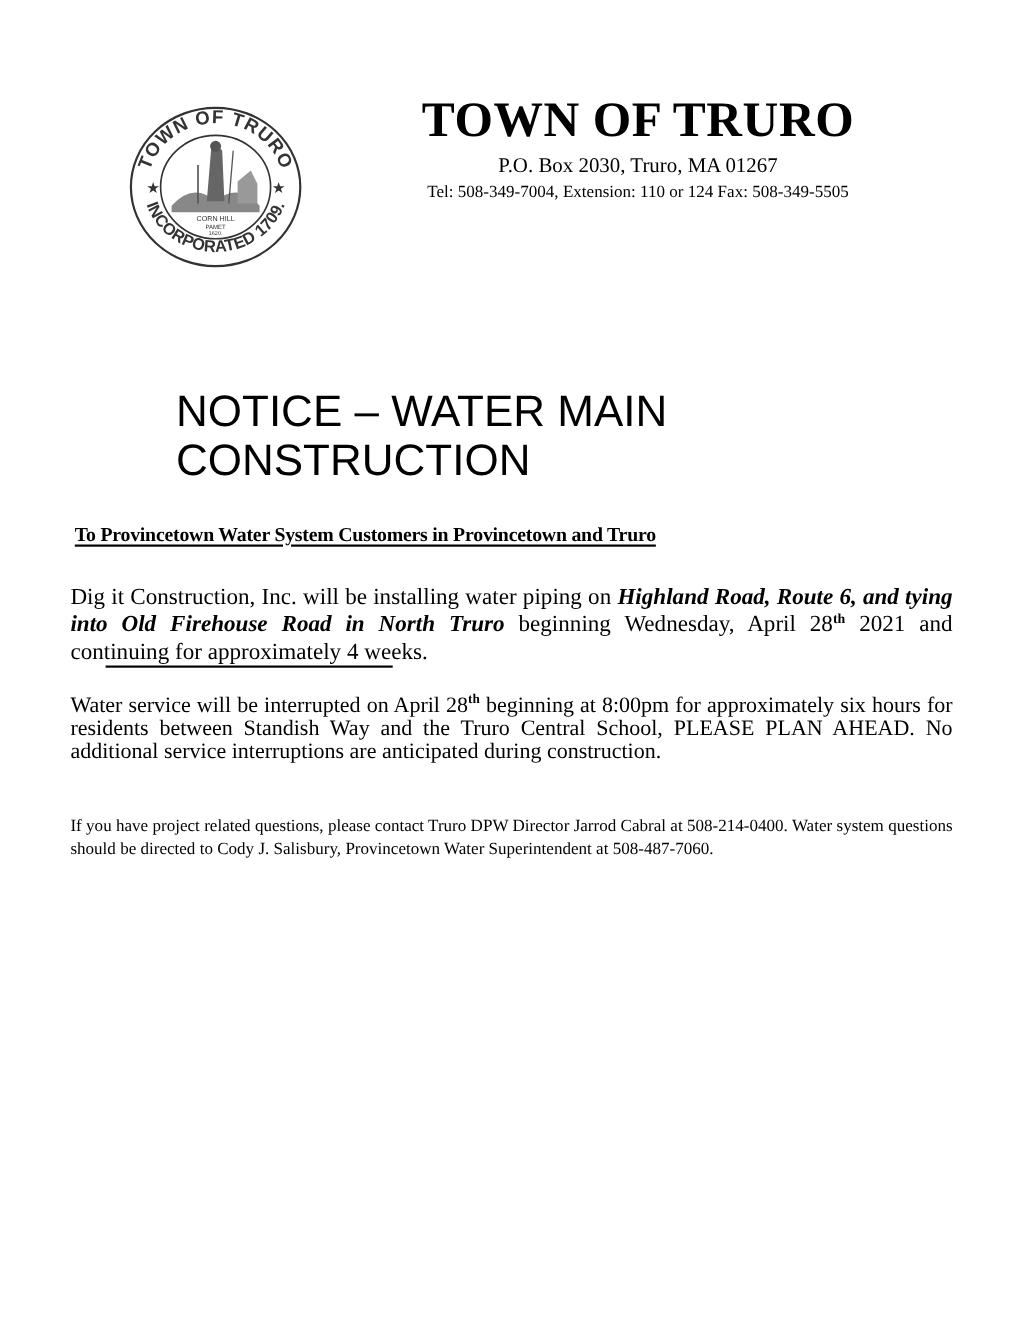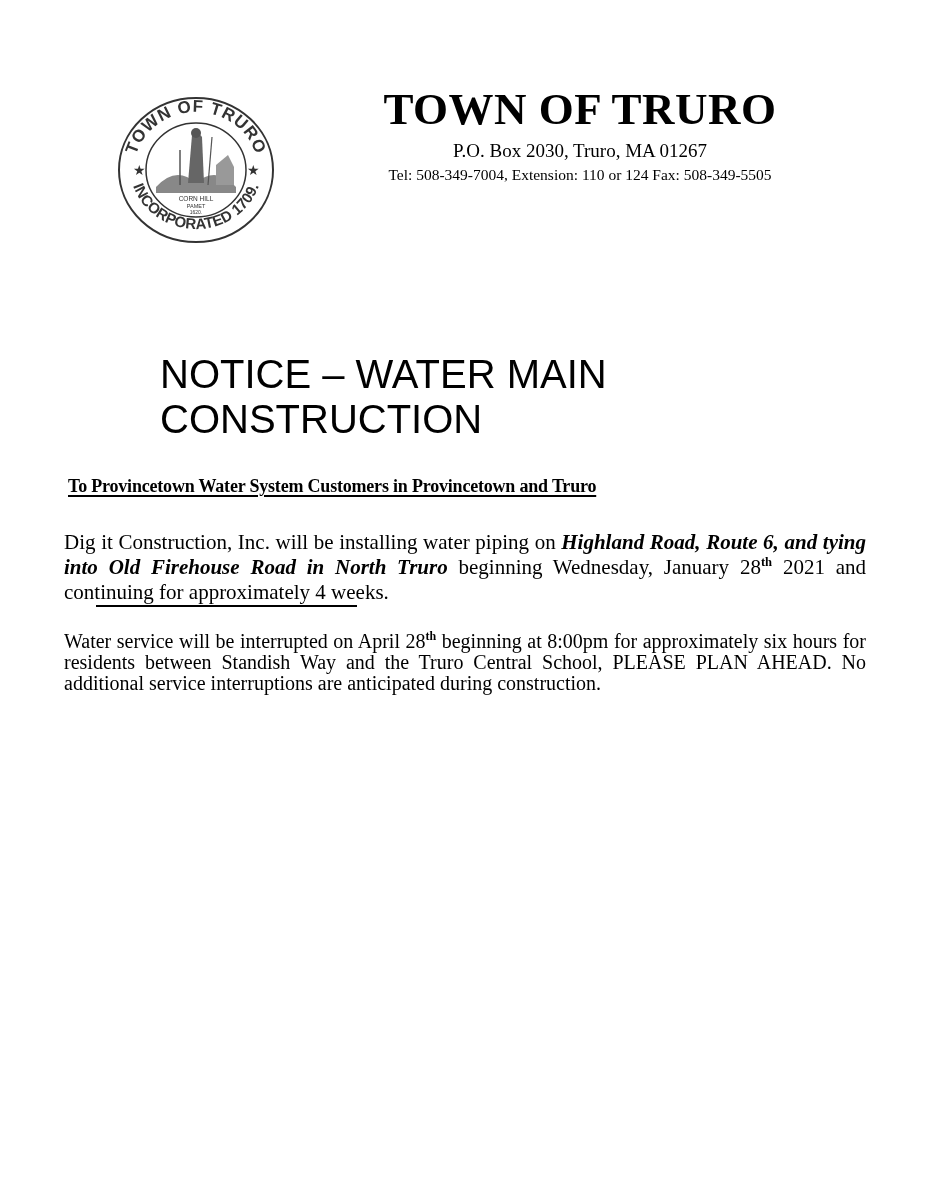--- a/index.html
+++ b/index.html
@@ -63,20 +63,21 @@
     <div class="lh-phone">Tel:  508-349-7004, Extension: 110 or 124 Fax: 508-349-5505</div>
   </div>
 
   <div class="notice-title">
     <div>NOTICE – WATER MAIN</div>
     <div>CONSTRUCTION</div>
   </div>
 
   <div class="subheading">To Provincetown Water System Customers in Provincetown and Truro</div>
 
-  <div class="para p1"><span>Dig it Construction, Inc. will be installing water piping on </span><b>Highland Road, Route 6, and tying into Old Firehouse Road in North Truro</b><span> beginning Wednesday, January 28</span><sup>th</sup><span> 2021 and continuing for approximately 4 weeks.</span></div>
+  <div class="para p1"><span>Dig it Construction, Inc. will be installing water piping on </span><b>Highland Road, Route 6, and tying into Old Firehouse Road in North Truro</b><span> beginning Wednesday, April 28</span><sup>th</sup><span> 2021 and continuing for approximately 4 weeks.</span></div>
 
   <div class="rule"></div>
 
   <div class="para p2"><span>Water service will be interrupted on April 28</span><sup>th</sup><span> beginning at 8:00pm for approximately six hours for residents between Standish Way and the Truro Central School, PLEASE PLAN AHEAD. No additional service interruptions are anticipated during construction.</span></div>
 
+  <div class="para p3">If you have project related questions, please contact Truro DPW Director Jarrod Cabral at 508-214-0400. Water system questions should be directed to Cody J. Salisbury, Provincetown Water Superintendent at 508-487-7060.</div>
 
 </div>
 
 </body></html>

